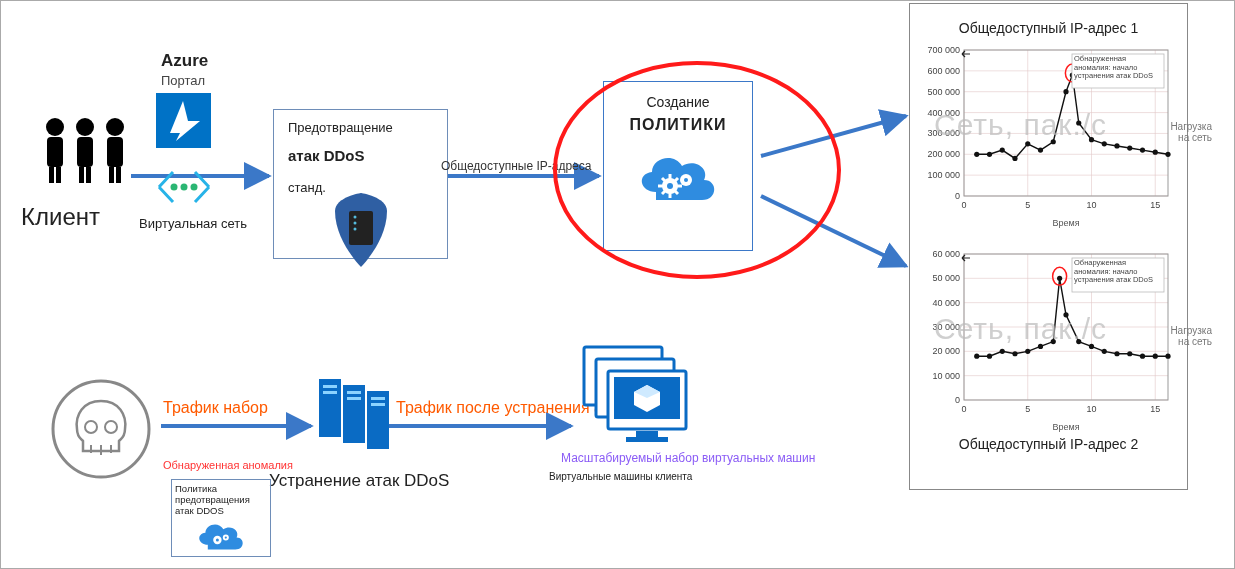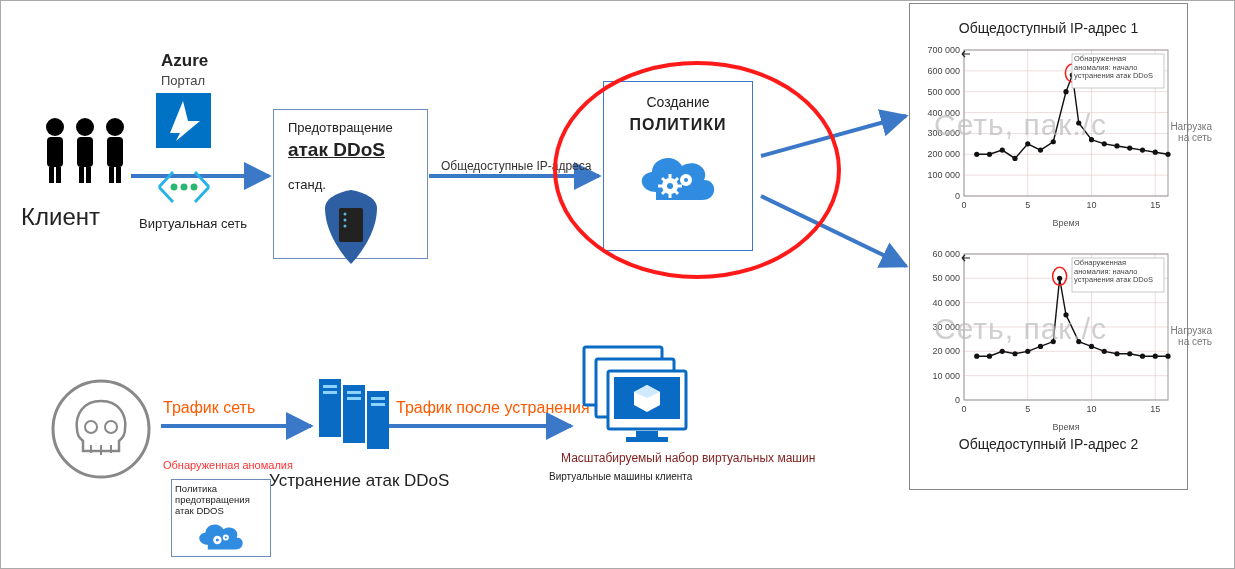--- a/index.html
+++ b/index.html
@@ -18,47 +18,47 @@
     overflow: hidden;
   }
   .abs { position: absolute; }
   .azure-label { font-size: 17px; font-weight: 600; }
   .portal-label { font-size: 13px; color: #444; }
   .client-label { font-size: 24px; }
   .ddos-box {
     border: 1px solid #6e8db8;
     background: #fff;
     padding: 10px 14px 14px 14px;
-    width: 155px;
+    width: 175px;
     height: 150px;
     box-sizing: border-box;
   }
   .ddos-title1 { font-size: 13px; }
-  .ddos-title2 { font-size: 19px; font-weight: 600; margin-top: 4px; text-decoration: underline; }
+  .ddos-title2 { font-size: 15px; font-weight: 600; margin-top: 12px; }
   .ddos-title3 { font-size: 13px; margin-top: 16px; }
   .policy-box {
     border: 1.5px solid #3b78c8;
     background: #fff;
     width: 150px;
     height: 170px;
     box-sizing: border-box;
     text-align: center;
     padding-top: 12px;
   }
   .policy-t1 { font-size: 14px; }
   .policy-t2 { font-size: 16px; font-weight: 600; letter-spacing: 1px; margin-top: 6px; }
   .red-circle {
     border: 4px solid #ff1a1a;
     border-radius: 50%;
     width: 280px;
     height: 210px;
   }
   .small-red { font-size: 11px; color: #ff3333; }
   .orange { color: #ff5a00; font-size: 16px; }
-  .blue { color: #7f1d1d; }
+  .blue { color: #8b5cf6; }
   .charts-box {
     border: 1px solid #888;
     width: 279px;
     height: 487px;
     box-sizing: border-box;
     padding: 14px 4px;
   }
   .chart-title { text-align: center; font-size: 14px; margin: 2px 0 4px 0; }
   .chart-svg { display: block; margin: 0 auto; }
   .watermark { font-size: 30px; fill: #bbb; fill-opacity: 0.7; letter-spacing: 1px; }
@@ -176,21 +176,21 @@
       <circle cx="50" cy="50" r="48" fill="none" stroke="#888" stroke-width="3"></circle>
       <path d="M50 22 C32 22 24 36 26 50 C26 58 30 60 32 62 L32 72 L68 72 L68 62 C70 60 74 58 74 50 C76 36 68 22 50 22 Z" fill="none" stroke="#888" stroke-width="2.5"></path>
       <circle cx="40" cy="48" r="6" fill="none" stroke="#888" stroke-width="2"></circle>
         <circle cx="60" cy="48" r="6" fill="none" stroke="#888" stroke-width="2"></circle>
       <line x1="40" y1="66" x2="40" y2="74" stroke="#888" stroke-width="2"></line>
         <line x1="50" y1="66" x2="50" y2="76" stroke="#888" stroke-width="2"></line>
         <line x1="60" y1="66" x2="60" y2="74" stroke="#888" stroke-width="2"></line>
     </svg>
   </div>
 
-  <div class="abs orange" style="left:162px; top:398px">Трафик сеть</div>
+  <div class="abs orange" style="left:162px; top:398px">Трафик набор</div>
 
   <div class="abs" style="left:312px; top:372px">
     <svg width="78" height="80" viewBox="0 0 78 80">
       <rect x="6" y="6" width="22" height="58" fill="#0a6bc4"></rect>
         <rect x="30" y="12" width="22" height="58" fill="#0a6bc4"></rect>
         <rect x="54" y="18" width="22" height="58" fill="#0a6bc4"></rect>
       <g fill="#8cd3ff">
           <rect x="10" y="12" width="14" height="3"></rect>
           <rect x="10" y="18" width="14" height="3"></rect>
           <rect x="34" y="18" width="14" height="3"></rect>

